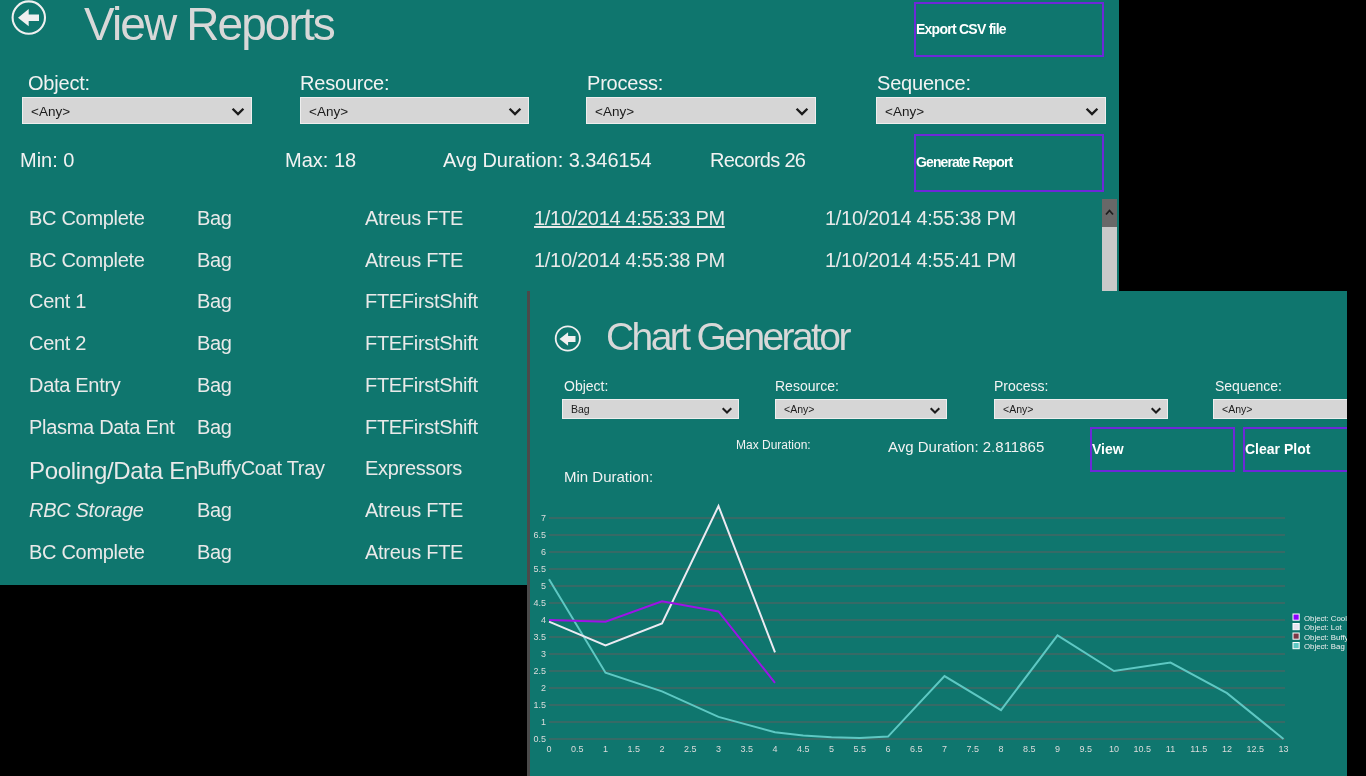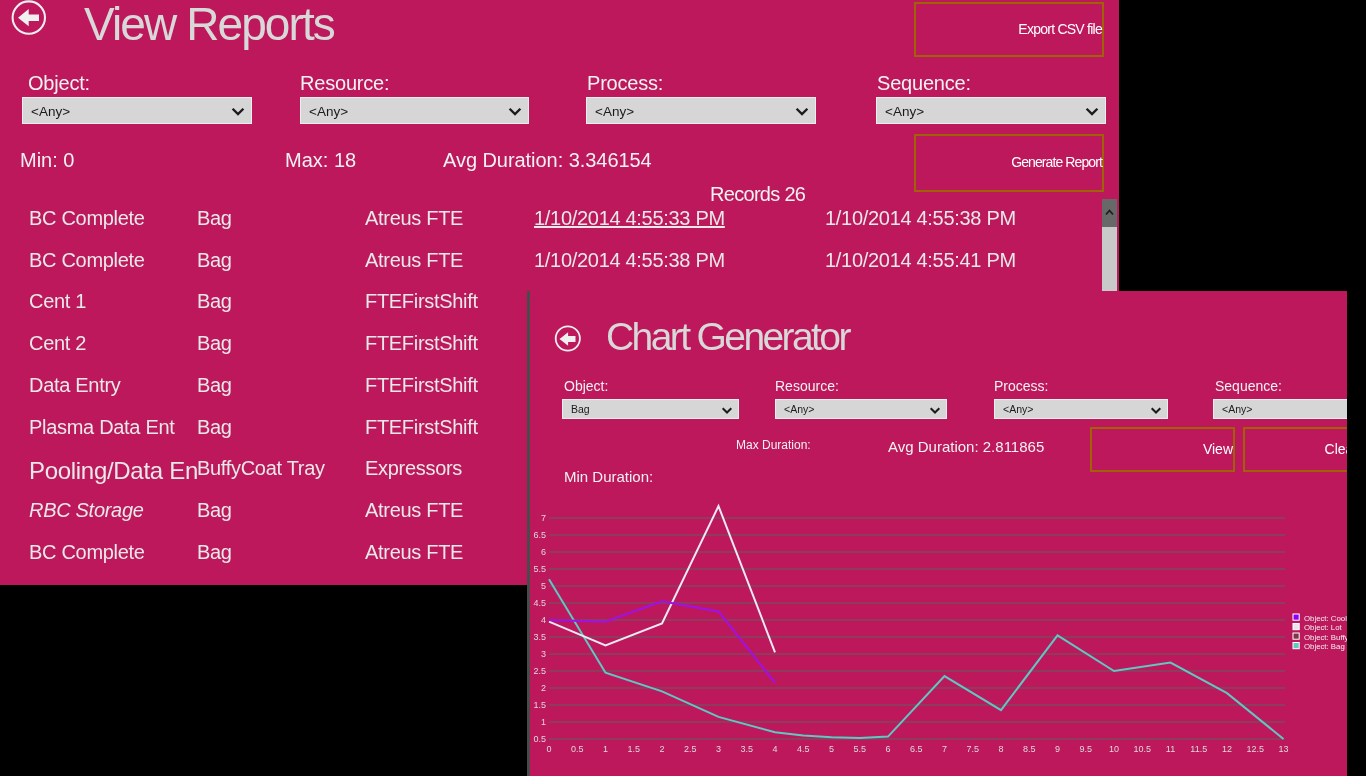--- a/index.html
+++ b/index.html
@@ -1,23 +1,23 @@
 <!DOCTYPE html>
 <html><head>
 <meta charset="utf-8">
 <style>
   * { margin:0; padding:0; box-sizing:border-box; }
   html,body { width:1366px; height:776px; background:#000; overflow:hidden; }
   body { font-family:"Liberation Sans", sans-serif; position:relative; }
   .abs { position:absolute; }
-  .win { position:absolute; background:#be185d; overflow:hidden; }
+  .win { position:absolute; background:#0f766e; overflow:hidden; }
   .lbl { position:absolute; color:#f2f2f2; }
   .dd { position:absolute; background:#d6d6d6; border:1px solid #eeeeee; color:#1b1b1b; }
   .dd span.t { position:absolute; left:8px; }
-  .btn { position:absolute; border:2px solid #a16207; color:#fff; font-weight:normal; text-align:right; letter-spacing:-0.6px; }
+  .btn { position:absolute; border:2px solid #6d28d9; color:#fff; font-weight:bold; text-align:left; letter-spacing:-0.6px; }
 </style>
 </head>
 <body>
 
 <div class="win" id="reports" style="left:0; top:0; width:1119px; height:585px;">
 
   <svg class="abs" style="left:11px; top:0px;" width="37" height="36" viewBox="0 0 37 36">
     <circle cx="17.8" cy="17.6" r="16.2" fill="none" stroke="#f0f0f0" stroke-width="2.1"></circle>
     <path d="M7 17.7 L17.7 9.1 L17.7 14.5 L28 14.5 L28 20.9 L17.7 20.9 L17.7 26.3 Z" fill="#f0f0f0"></path>
   </svg>
@@ -51,21 +51,21 @@
   <div class="dd" style="left:876px; top:97px; width:230px; height:27px; font-size:13.5px;">
       <span class="t" style="top:6px;">&lt;Any&gt;</span>
     <svg class="abs" style="right:6px; top:9px;" width="14" height="10" viewBox="0 0 13 9">
         <path d="M1.5 1.5 L6.5 6.5 L11.5 1.5" fill="none" stroke="#1b1b1b" stroke-width="2.2"></path>
       </svg>
     </div>
 
   <div class="lbl" style="left:20px;  top:148.5px; font-size:20px;">Min: 0</div>
   <div class="lbl" style="left:237px; top:148.5px; font-size:20px;margin-left:48px;">Max: 18</div>
   <div class="lbl" style="left:443px; top:148.5px; font-size:20px; letter-spacing:-0.05px;">Avg Duration: 3.346154</div>
-  <div class="lbl" style="left:710px; top:148.5px; font-size:20px; letter-spacing:-0.7px;margin-top:34px;">Records 26</div>
+  <div class="lbl" style="left:710px; top:148.5px; font-size:20px; letter-spacing:-0.7px;">Records 26</div>
 
   <div class="btn" style="left:914px; top:134px; width:190px; height:58px; font-size:14px; line-height:53px; letter-spacing:-0.9px;">Generate Report</div>
 
   <div id="tbl">
   <div class="lbl" style="left:29px; top:207.0px; font-size:20px; letter-spacing:-0.3px; color:#e9e9e9;">BC Complete</div>
   <div class="lbl" style="left:197px; top:207.0px; font-size:20px; letter-spacing:-0.3px; color:#e9e9e9;">Bag</div>
   <div class="lbl" style="left:365px; top:207.0px; font-size:20px; letter-spacing:-0.3px; color:#e9e9e9;">Atreus FTE</div>
   <div class="lbl" style="left:534px; top:207.0px; font-size:20px; letter-spacing:-0.3px; color:#e9e9e9;text-decoration:underline;">1/10/2014 4:55:33 PM</div>
   <div class="lbl" style="left:825px; top:207.0px; font-size:20px; letter-spacing:-0.3px; color:#e9e9e9;">1/10/2014 4:55:38 PM</div>
   <div class="lbl" style="left:29px; top:248.7px; font-size:20px; letter-spacing:-0.3px; color:#e9e9e9;">BC Complete</div>

